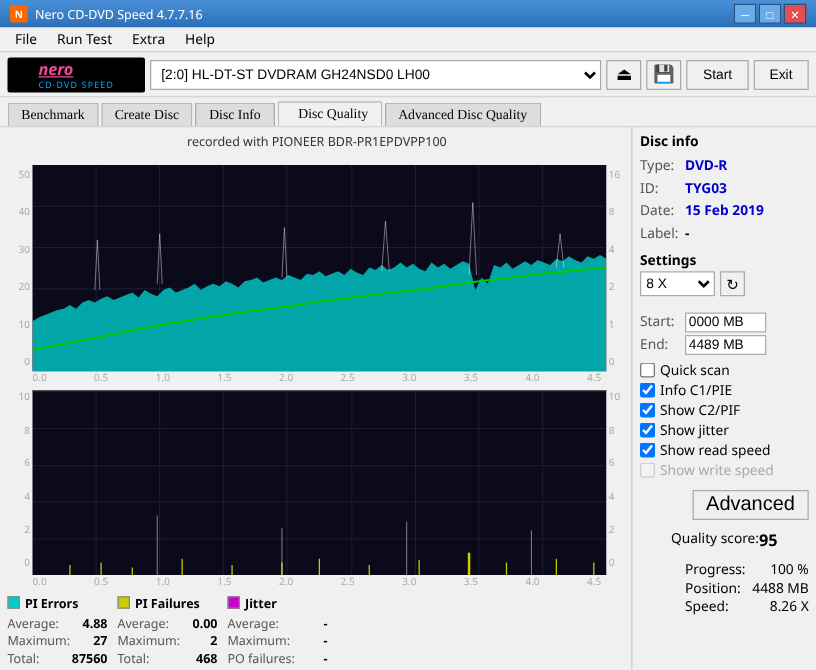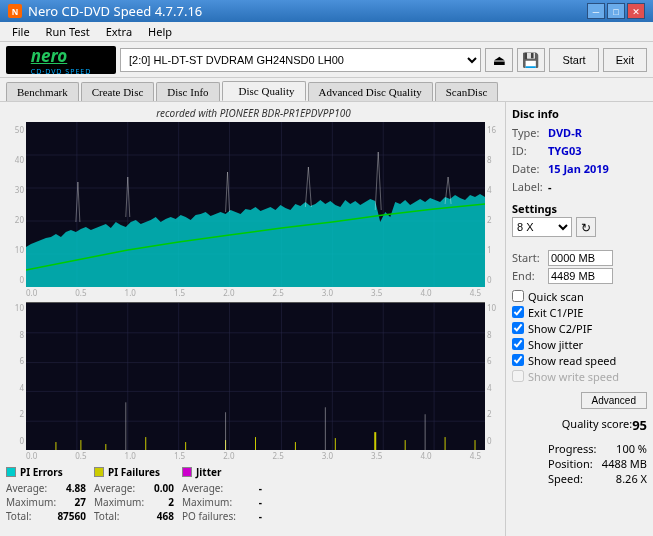--- a/index.html
+++ b/index.html
@@ -10,21 +10,21 @@
       background: linear-gradient(to bottom, #4a90d9, #2a70b8);
       color: white;
       height: 22px;
       display: flex;
       align-items: center;
       padding: 0 8px;
       justify-content: space-between;
     }
     .title-bar-left { display: flex; align-items: center; gap: 6px; }
     .title-bar-icon { width: 14px; height: 14px; background: #ff6600; border-radius: 2px; font-size: 8px; display: flex; align-items: center; justify-content: center; color: white; font-weight: bold; }
-    .title-bar-title { font-size: 13px; font-weight: normal; }
+    .title-bar-title { font-size: 10px; font-weight: normal; }
     .title-bar-controls { display: flex; gap: 2px; }
     .title-btn { width: 18px; height: 16px; background: #6aabea; border: 1px solid #2a5080; display: flex; align-items: center; justify-content: center; font-size: 9px; color: white; cursor: pointer; }
     .title-btn.close { background: #e05050; }
 
     
     .menu-bar {
       background: #f0f0f0;
       height: 20px;
       display: flex;
       align-items: center;
@@ -37,21 +37,21 @@
     .toolbar {
       background: #f0f0f0;
       height: 36px;
       display: flex;
       align-items: center;
       padding: 2px 6px;
       gap: 4px;
       border-bottom: 1px solid #ccc;
     }
     .nero-logo { width: 110px; height: 28px; background: #000; border-radius: 2px; display: flex; align-items: center; justify-content: center; }
-    .nero-logo-text { color: #22c55e; font-size: 17px; font-weight: bold; font-style: italic; text-decoration: underline; }
+    .nero-logo-text { color: #ec4899; font-size: 13px; font-weight: bold; font-style: italic; text-decoration: underline; }
     .nero-logo-sub { color: #00aaff; font-size: 7px; letter-spacing: 1px; }
     .drive-select {
       flex: 1;
       height: 24px;
       border: 1px solid #aaa;
       background: white;
       font-size: 11px;
       padding: 0 4px;
     }
     .toolbar-icon-btn {
@@ -112,23 +112,22 @@
     .chart-area {
       flex: 1;
       padding: 4px 2px 2px 4px;
       display: flex;
       flex-direction: column;
     }
 
     .chart-title {
       font-size: 10px;
       text-align: center;
-      margin-bottom: 2px;
+      margin-bottom: 12px;
       color: #333;
-      font-style: italic;
     }
 
     .chart-top {
       height: 165px;
       background: #0a0a1a;
       position: relative;
     }
 
     .chart-bottom {
       height: 155px;
@@ -214,27 +213,27 @@
     }
     .checkbox-row input[type=checkbox] { width: 12px; height: 12px; }
     .checkbox-label { font-size: 11px; }
 
     .advanced-btn {
       margin-top: 4px;
       align-self: flex-end;
       padding: 2px 10px;
       border: 1px solid #aaa;
       background: #f0f0f0;
-      font-size: 10px;
+      font-size: 16px;
       cursor: pointer;
     }
 
     .quality-row {
       display: flex;
-      justify-content: flex-end;
+      justify-content: center;
       margin-top: 4px;
       font-size: 11px;
     }
     .quality-score { font-weight: bold; font-size: 13px; }
 
     .progress-section { margin-top: 4px; margin-left: 36px; }
     .progress-row { display: flex; justify-content: space-between; font-size: 11px; }
 
     
     .chart-svg { position: absolute; top: 0; left: 0; width: 100%; height: 100%; }
@@ -288,21 +287,20 @@
   <button class="toolbar-start-btn">Start</button>
   <button class="toolbar-exit-btn">Exit</button>
 </div>
 
 <div class="tabs">
   <div class="tab">Benchmark</div>
   <div class="tab">Create Disc</div>
   <div class="tab">Disc Info</div>
   <div class="tab active">Disc Quality</div>
   <div class="tab">Advanced Disc Quality</div>
-  <div class="tab">ScanDisc</div>
 </div>
 
 <div class="main-content">
 
   <div class="chart-area">
     <div class="chart-title">recorded with PIONEER  BDR-PR1EPDVPP100</div>
 
     <div class="chart-wrapper">
       <div style="display:flex; align-items:flex-start;">
 
@@ -529,21 +527,21 @@
     <div class="info-row">
       <span class="info-label">Type:</span>
       <span class="info-value">DVD-R</span>
     </div>
     <div class="info-row">
       <span class="info-label">ID:</span>
       <span class="info-value">TYG03</span>
     </div>
     <div class="info-row">
       <span class="info-label">Date:</span>
-      <span class="info-value">15 Jan 2019</span>
+      <span class="info-value">15 Feb 2019</span>
     </div>
     <div class="info-row">
       <span class="info-label">Label:</span>
       <span class="info-value normal">-</span>
     </div>
 
     <div class="settings-section">
       <div class="section-title">Settings</div>
       <div class="speed-row">
         <select class="speed-select">
@@ -559,21 +557,21 @@
         <span class="info-label">End:</span>
         <input class="mb-input" type="text" value="4489 MB" style="">
       </div>
 
       <div class="checkbox-row">
         <input type="checkbox" style="">
         <span class="checkbox-label">Quick scan</span>
       </div>
       <div class="checkbox-row">
         <input type="checkbox" checked="" style="">
-        <span class="checkbox-label">Exit C1/PIE</span>
+        <span class="checkbox-label">Info C1/PIE</span>
       </div>
       <div class="checkbox-row">
         <input type="checkbox" checked="" style="">
         <span class="checkbox-label">Show C2/PIF</span>
       </div>
       <div class="checkbox-row">
         <input type="checkbox" checked="" style="">
         <span class="checkbox-label">Show jitter</span>
       </div>
       <div class="checkbox-row">

